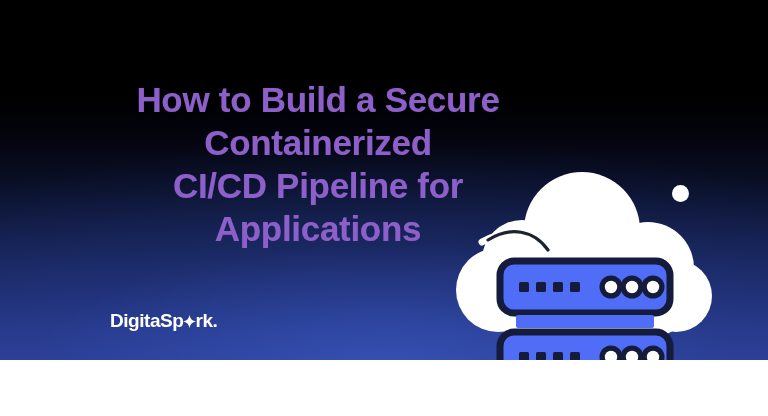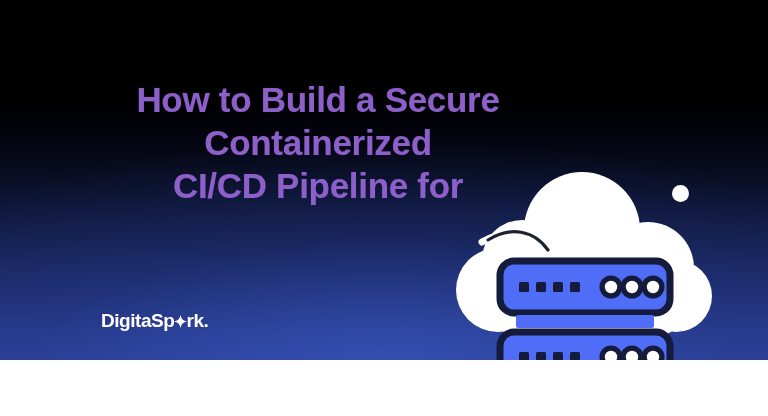--- a/index.html
+++ b/index.html
@@ -38,21 +38,21 @@
     letter-spacing:-0.3px;
     color:#8d5fc9;
     text-shadow:0 0 1px rgba(141,95,201,0.35);
     -webkit-font-smoothing:antialiased;
   }
   #headline .ln { display:block; white-space:nowrap; }
 
   
   #logo {
     position:absolute;
-    left:101px;
+    left:110px;
     top:311px;
     display:flex;
     align-items:center;
     font-weight:800;
     font-size:19px;
     letter-spacing:-0.45px;
     color:#ffffff;
     line-height:1;
   }
   #logo .word { display:inline-block; }
@@ -86,20 +86,21 @@
 </style>
 </head>
 <body>
 
 <div id="stage">
 
   <h1 id="headline">
     <span class="ln">How to Build a Secure</span>
     <span class="ln">Containerized</span>
     <span class="ln">CI/CD Pipeline for</span>
+    <span class="ln">Applications</span>
   </h1>
 
   <div id="logo">
     <span class="word">DigitaSp</span>
     <span class="sparkle">
       <svg viewBox="0 0 24 24" aria-hidden="true">
         <path d="M12 0 C13.1 7.0 17.0 10.9 24 12 C17.0 13.1 13.1 17.0 12 24 C10.9 17.0 7.0 13.1 0 12 C7.0 10.9 10.9 7.0 12 0 Z" fill="#ffffff"></path>
       </svg>
     </span>
     <span class="word">rk.</span>

